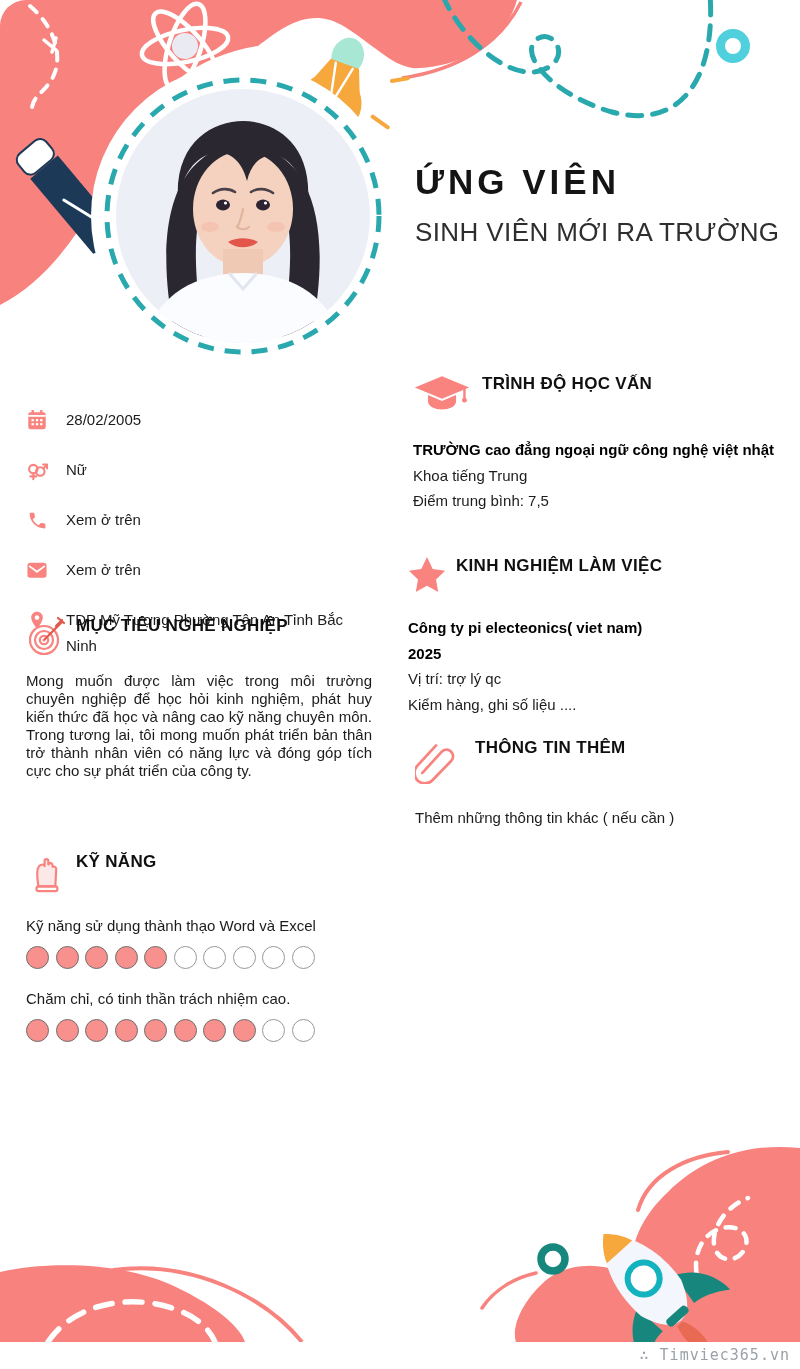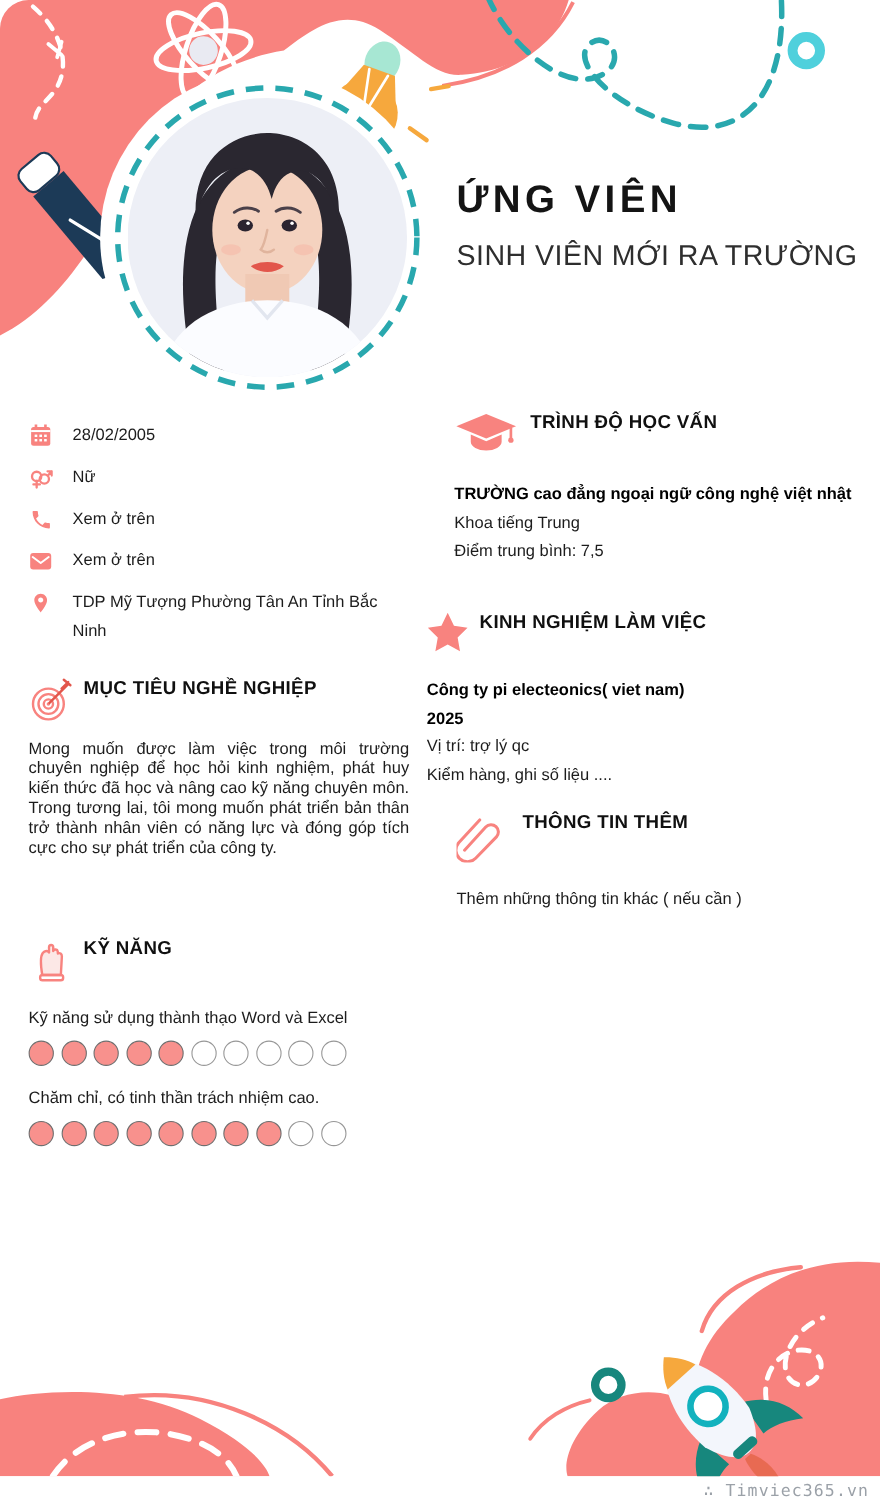--- a/index.html
+++ b/index.html
@@ -22,39 +22,39 @@
   .header .subtitle { margin-top:15px; font-size:26px; letter-spacing:.4px; color:#2e2e2e; }
 
   
   .sec { position:absolute; }
   .sec-head { display:flex; }
   .sec-head h2 { font-size:17px; font-weight:700; color:#101010; letter-spacing:.3px; }
   .ic { flex:0 0 auto; display:inline-flex; align-items:center; justify-content:center; }
 
   
   .info-list { left:26px; top:383px; width:346px; list-style:none; }
-  .info-list li { display:flex; margin-bottom:12px; }
+  .info-list li { display:flex; margin-bottom:12px;margin-top:24px; }
   .info-list .ic { width:22px; height:24px; margin-right:18px; margin-top:1px; }
   .info-list .txt { font-size:15px; line-height:26px; color:#1c1c1c; }
 
   .objective { left:26px; top:616px; width:346px; }
   .objective .ic { width:42px; height:42px; margin-right:8px; }
   .objective p { margin-top:14px; font-size:15px; line-height:18px; text-align:justify; color:#1c1c1c; }
 
   .skills { left:26px; top:852px; width:346px; }
   .skills .ic { width:40px; height:44px; margin-right:10px; }
   .skill-label { margin-top:21px; font-size:15px; color:#1c1c1c; }
   .dots { margin-top:12px; display:flex; gap:6.5px; }
   .dot { width:23px; height:23px; border-radius:50%; background:#fff; border:1.5px solid #979797; }
   .dot.filled { background:#F8918D; border-color:#6e6e6e; }
 
   
   .education { left:413px; top:374px; width:380px; }
   .education .ic { width:58px; height:42px; margin-right:11px; }
-  .experience { left:388px; top:556px; width:380px; }
+  .experience { left:408px; top:556px; width:380px; }
   .experience .ic { width:38px; height:38px; margin-right:10px; }
   .additional { left:415px; top:738px; width:380px; }
   .additional .ic { width:44px; height:46px; margin-right:16px; }
   .sec-body { margin-top:21px; }
   .line { font-size:15px; line-height:25.5px; color:#1c1c1c; }
   .line.bold { font-weight:700; color:#000000; }
 
   .watermark { position:absolute; right:10px; bottom:5px; font-family:"DejaVu Sans Mono","Liberation Mono",monospace; font-size:15px; color:#9ba1a8; letter-spacing:1px; }
 </style>
 </head>

